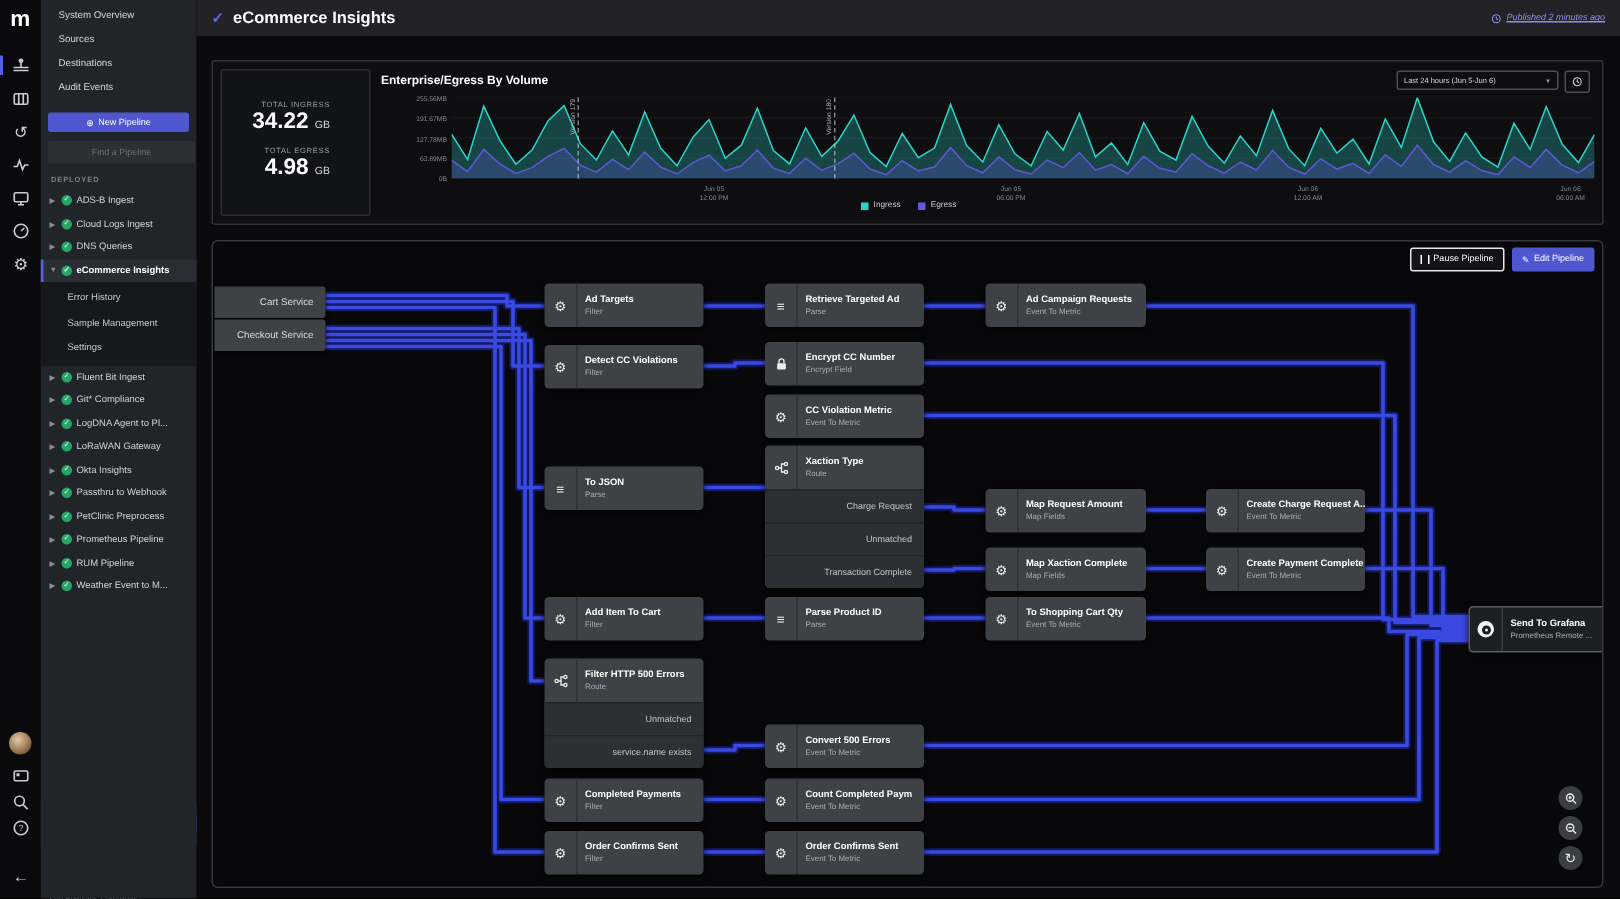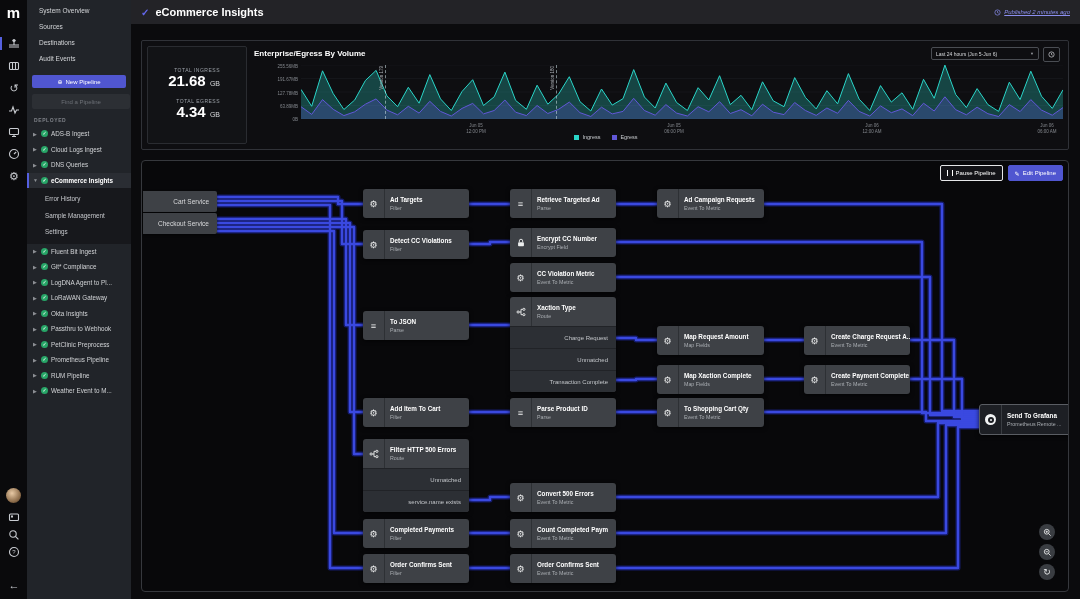--- a/index.html
+++ b/index.html
@@ -281,23 +281,23 @@
         <circle cx="6" cy="6" r="4.5"></circle>
         <path d="M6 3.5V6l2 1.2"></path>
       </svg>
     <span>Published 2 minutes ago</span>
   </span>
 </div>
 
 <div id="chartpanel" class="abs">
   <div id="statsbox" class="abs">
     <div class="statlabel">TOTAL INGRESS</div>
-    <div class="statvalue"><span>21.68</span> <span class="unit">GB</span></div>
+    <div class="statvalue"><span>34.22</span> <span class="unit">GB</span></div>
     <div class="statlabel">TOTAL EGRESS</div>
-    <div class="statvalue" style="margin-bottom:0"><span>4.34</span> <span class="unit">GB</span></div>
+    <div class="statvalue" style="margin-bottom:0"><span>4.98</span> <span class="unit">GB</span></div>
   </div>
   <div id="charttitle" class="abs">Enterprise/Egress By Volume</div>
   <div id="rangesel" class="abs">
     <span>Last 24 hours (Jun 5-Jun 6)</span>
     <span style="font-size:4px;color:#9a9da3">▼</span>
   </div>
   <div id="rangeclock" class="abs">
     <svg viewBox="0 0 12 12">
         <circle cx="6" cy="6" r="4.5"></circle>
         <path d="M6 3.5V6l2 1.2"></path>

